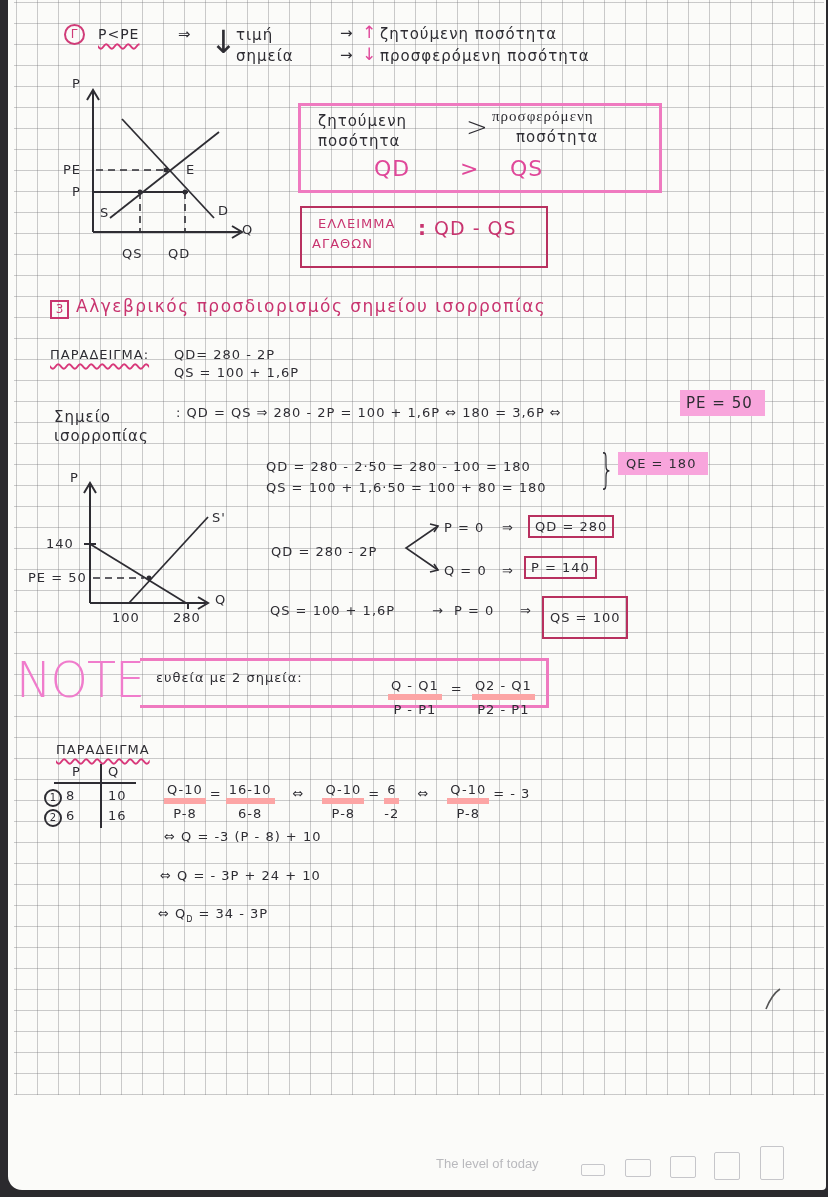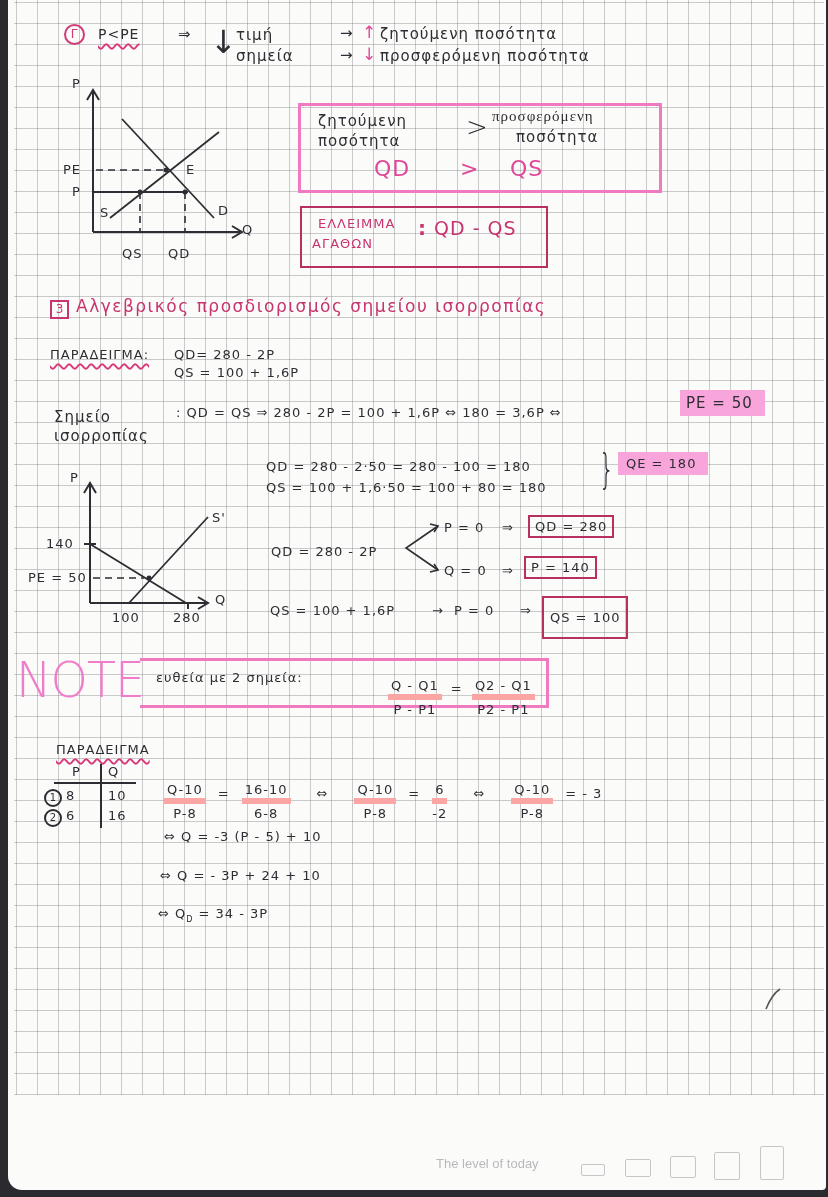--- a/index.html
+++ b/index.html
@@ -179,21 +179,21 @@
     </div>
     <div class="abs hw hw-sm" style="left:18px; top:24px;">8</div>
     <div class="abs hw hw-sm" style="left:60px; top:24px;">10</div>
     <div class="abs" style="left:-4px; top:42px;">
       <span class="circle-num" style="border-color:#2e2d33; color:#2e2d33; width:14px; height:14px; line-height:14px; font-size:10px;">2</span>
     </div>
     <div class="abs hw hw-sm" style="left:18px; top:44px;">6</div>
     <div class="abs hw hw-sm" style="left:60px; top:44px;">16</div>
   </div>
 
-  <div class="abs hw hw-sm" style="left:152px; top:766px; display:flex; align-items:center; gap:8px;">
+  <div class="abs hw hw-sm" style="left:152px; top:766px; display:flex; align-items:center; ">
     <span class="frac">
       <span class="num">Q-10</span>
       <span class="den">P-8</span>
     </span>
     <span>=</span>
     <span class="frac">
       <span class="num">16-10</span>
       <span class="den">6-8</span>
     </span>
     <span style="margin:0 14px;">⇔</span>
@@ -207,21 +207,21 @@
       <span class="den">-2</span>
     </span>
     <span style="margin:0 14px;">⇔</span>
     <span class="frac">
       <span class="num">Q-10</span>
       <span class="den">P-8</span>
     </span>
     <span>= - 3</span>
   </div>
 
-  <div class="abs hw hw-sm" style="left:156px; top:829px;">⇔ Q = -3 (P - 5) + 10</div>
+  <div class="abs hw hw-sm" style="left:156px; top:829px;">⇔ Q = -3 (P - 8) + 10</div>
   <div class="abs hw hw-sm" style="left:152px; top:868px;">⇔ Q = - 3P + 24 + 10</div>
   <div class="abs hw hw-sm" style="left:150px; top:906px;">
     <span>⇔ Q</span><sub style="font-size:8px;">D</sub>
     <span>= 34 - 3P</span>
   </div>
 
   <svg class="abs" style="left:750px; top:985px;" width="30" height="30">
     <path d="M22,4 C16,8 12,14 8,24" stroke="#555" stroke-width="1.6" fill="none"></path>
   </svg>
 

